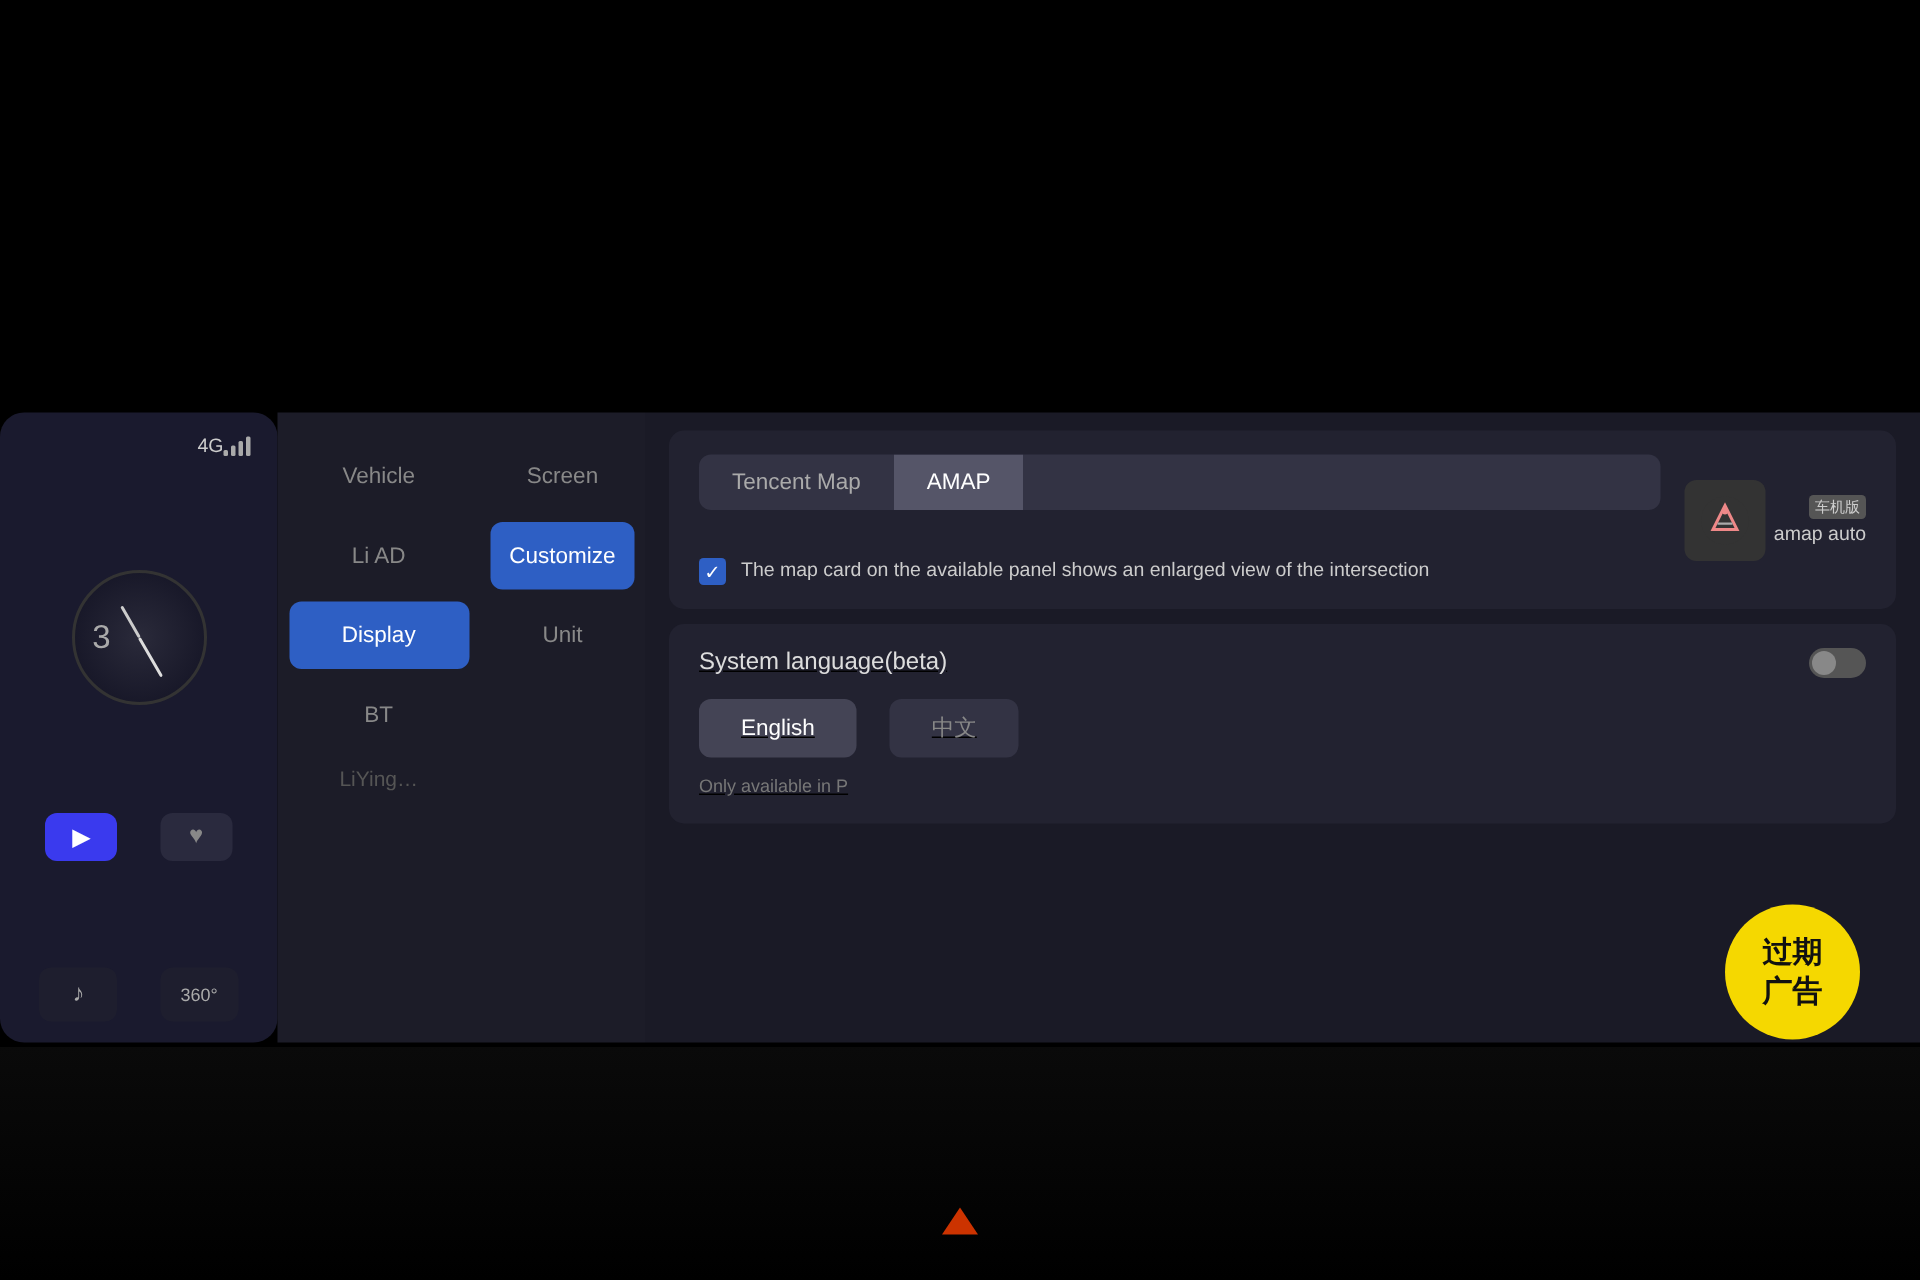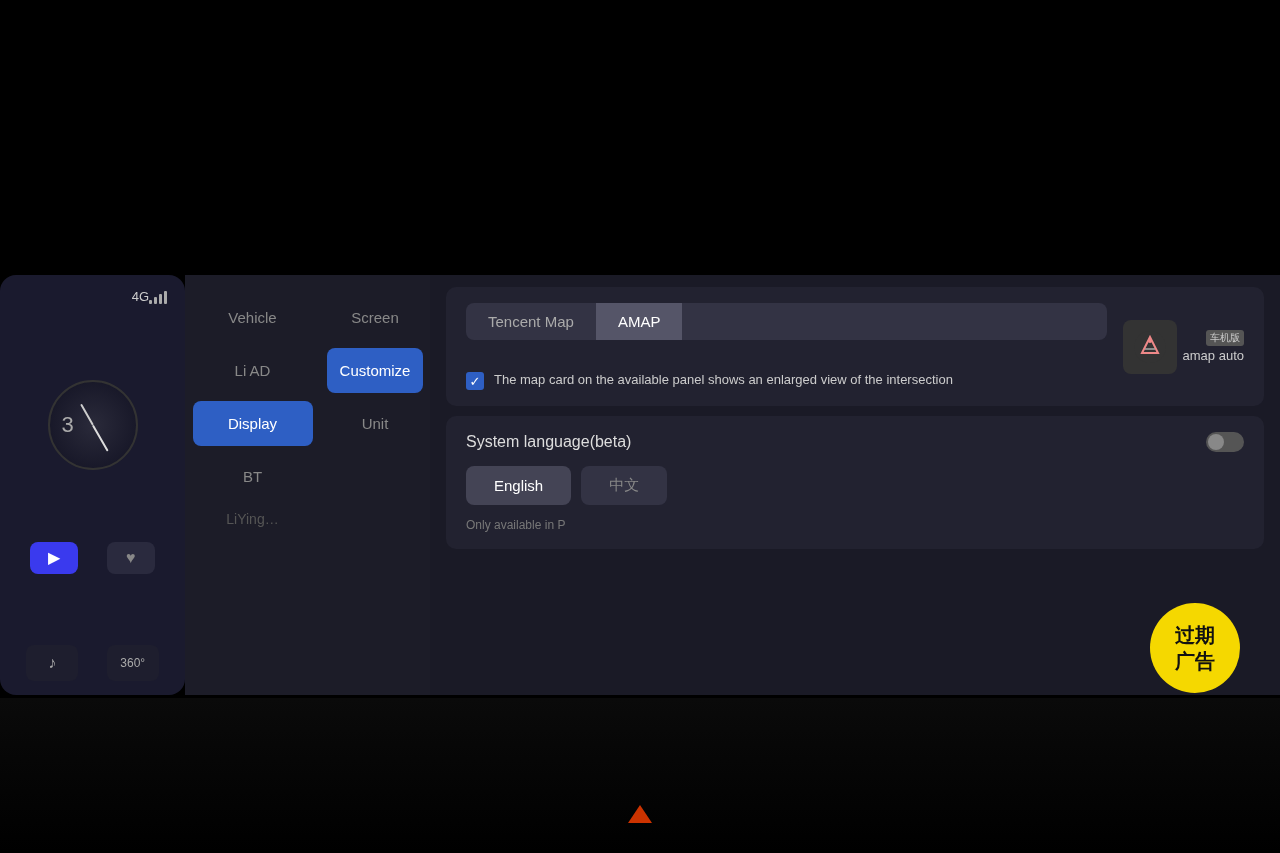--- a/index.html
+++ b/index.html
@@ -349,20 +349,21 @@
       color: #ccc;
       font-size: 13px;
     }
 
     
     .language-section {
       background: #222230;
       margin: 0 16px;
       border-radius: 10px;
       padding: 16px 20px;
+      text-decoration: underline;
     }
 
     .lang-header {
       display: flex;
       align-items: center;
       justify-content: space-between;
       margin-bottom: 14px;
     }
 
     .lang-title {
@@ -383,21 +384,21 @@
       height: 16px;
       background: #888;
       border-radius: 50%;
       position: absolute;
       top: 2px;
       left: 2px;
     }
 
     .lang-toggle-group {
       display: flex;
-      gap: 10px;
+      gap: 22px;
       margin-bottom: 10px;
     }
 
     .lang-btn {
       padding: 10px 28px;
       font-size: 15px;
       border-radius: 8px;
       cursor: pointer;
       border: none;
     }

